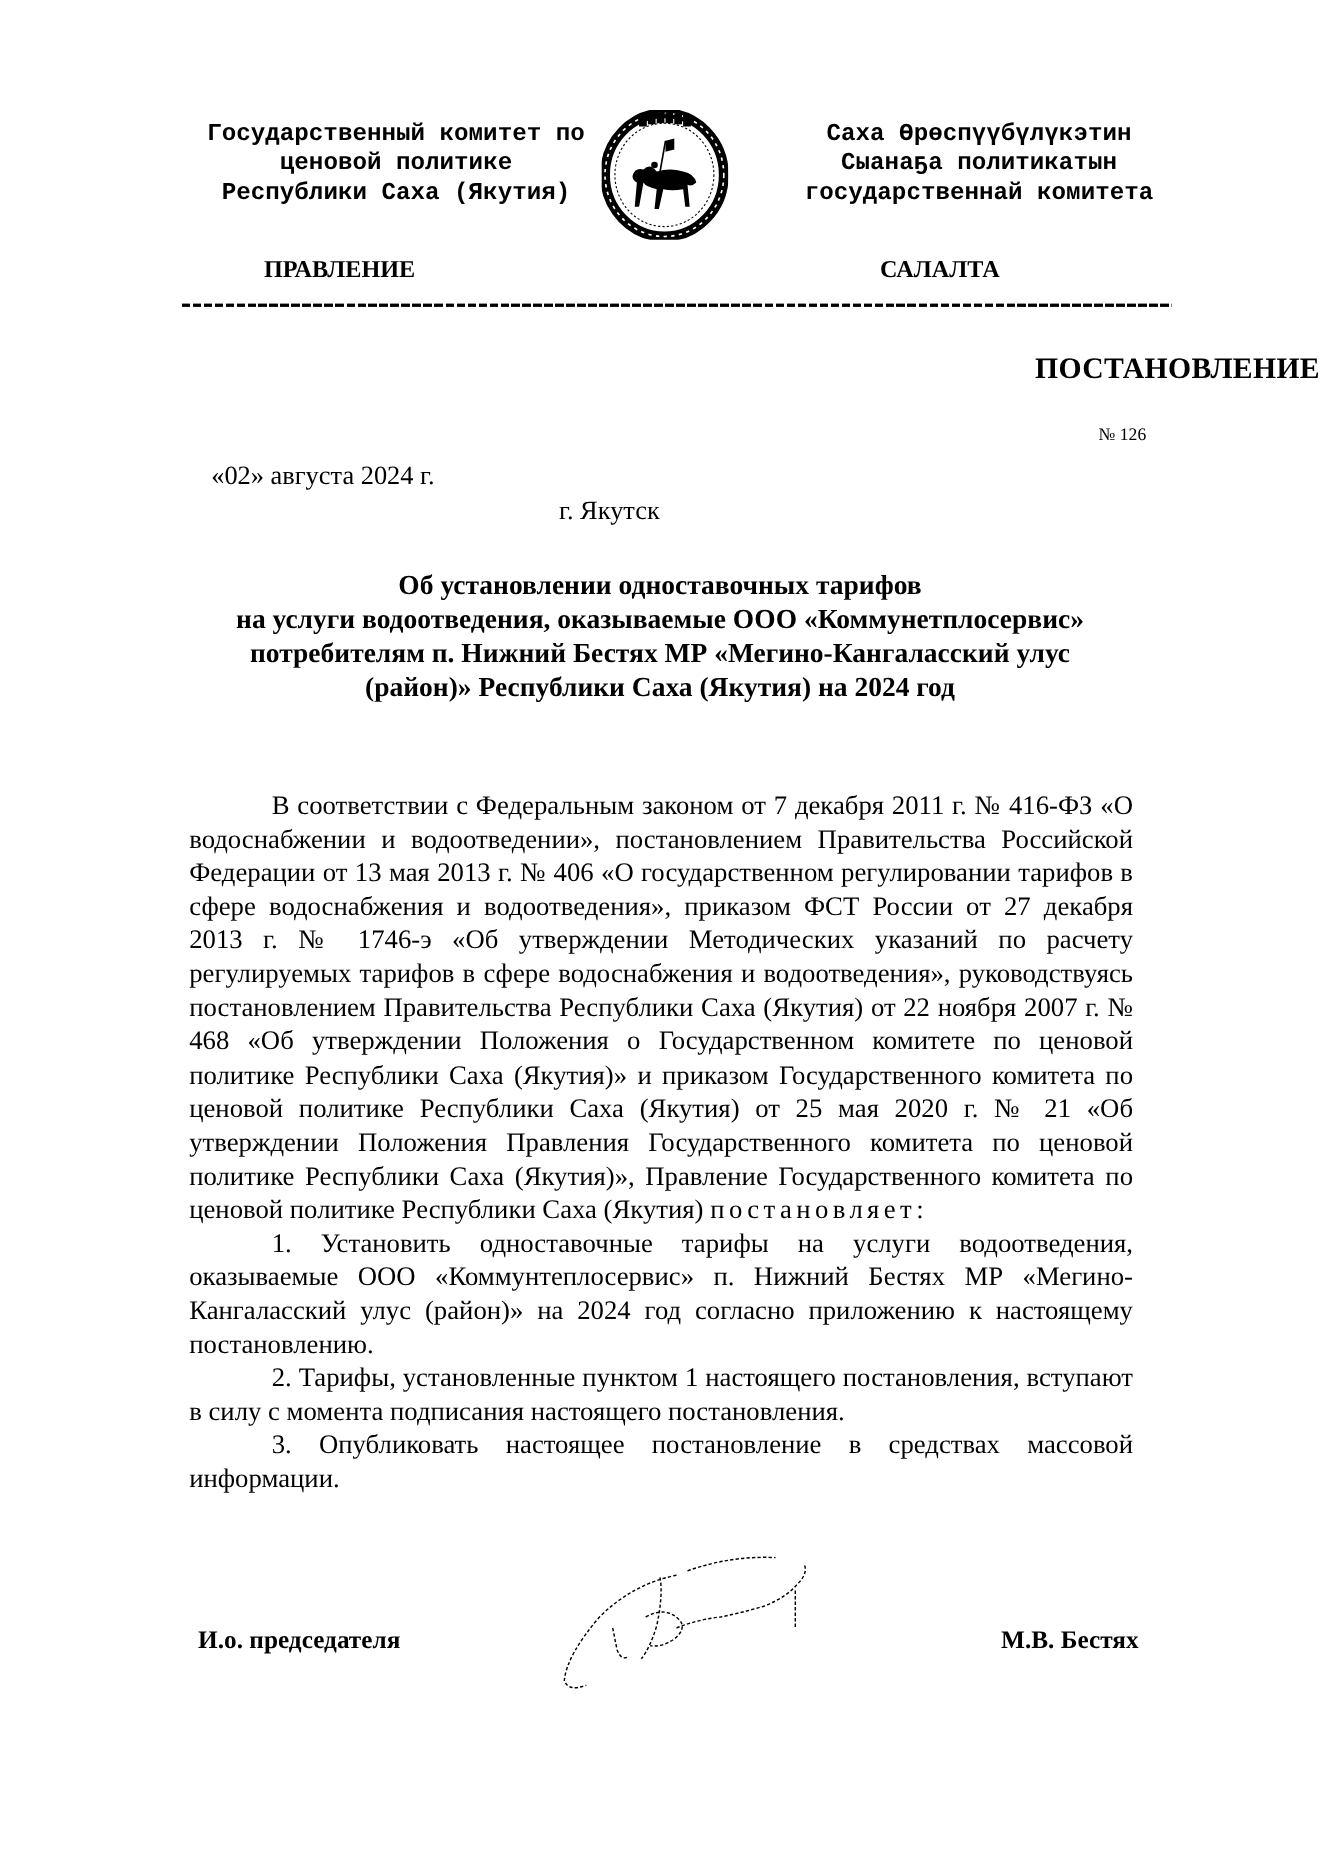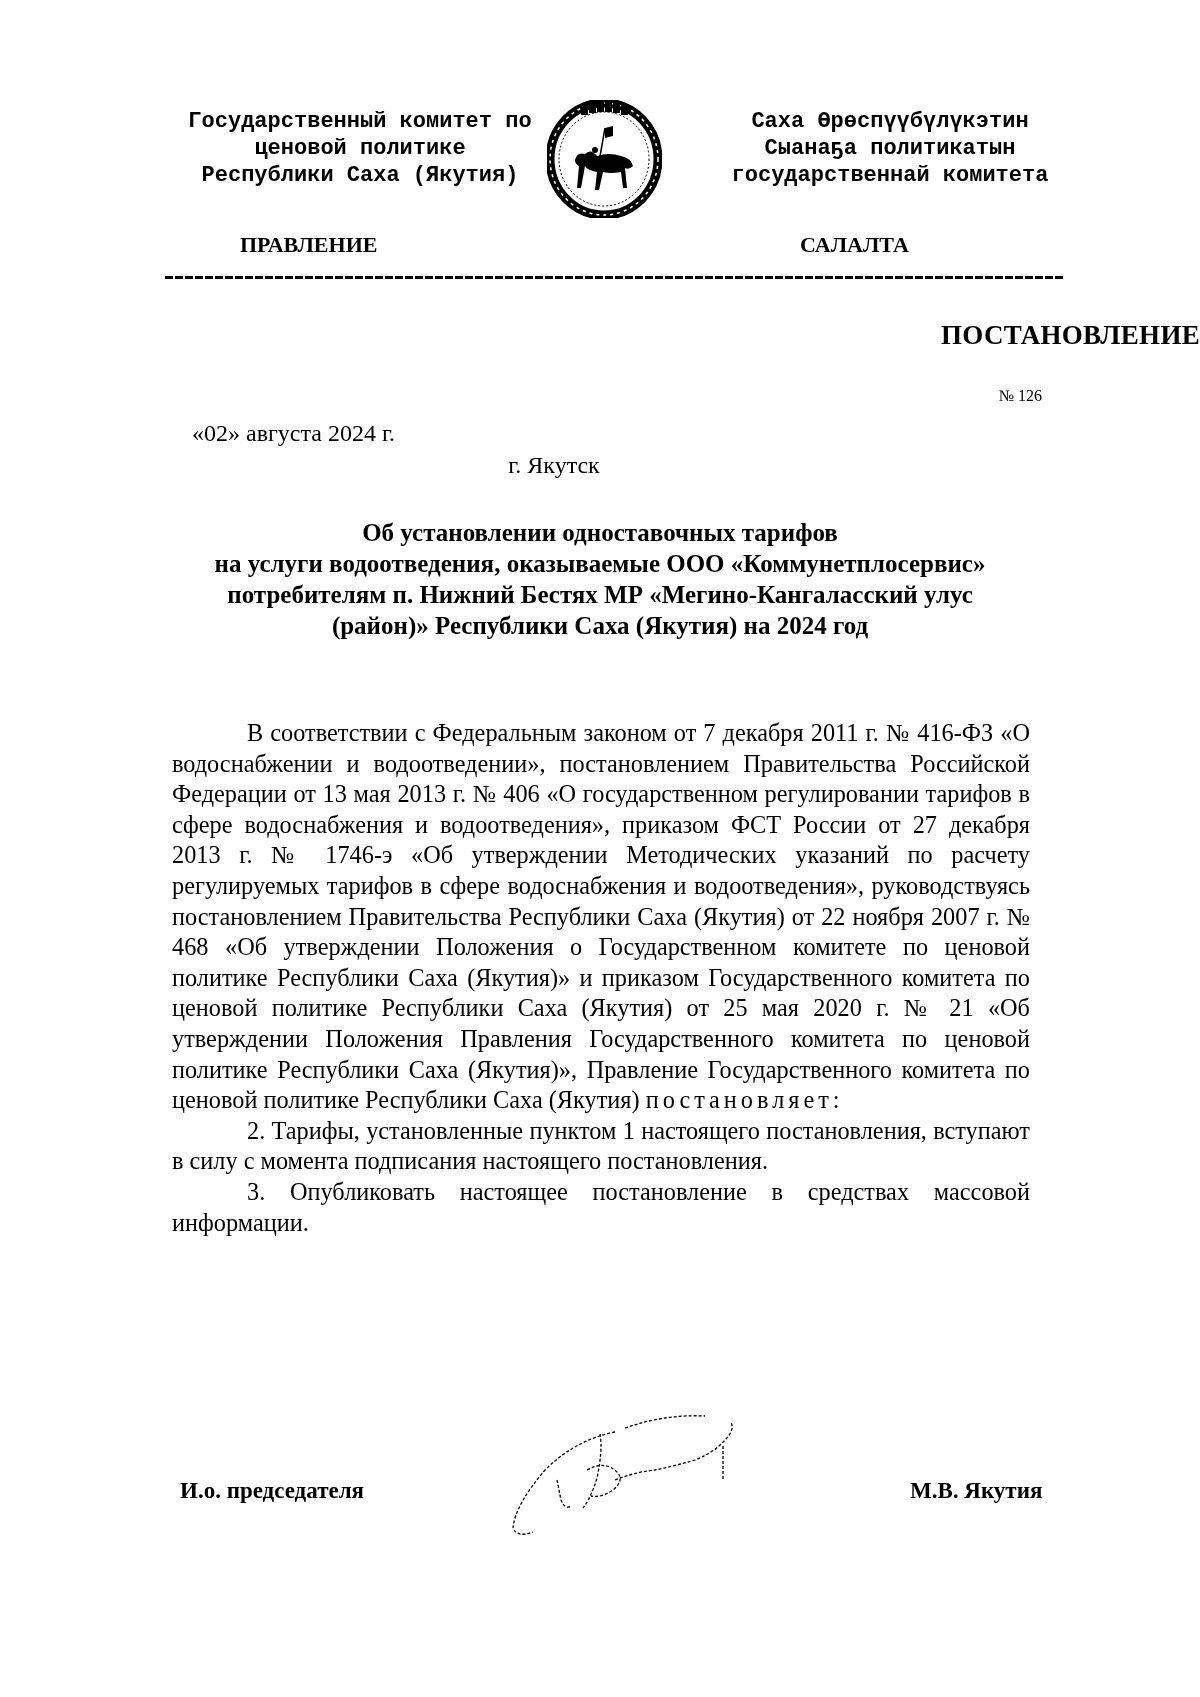--- a/index.html
+++ b/index.html
@@ -90,29 +90,30 @@
 
 <div class="subject">
   <div>Об установлении одноставочных тарифов</div>
   <div>на услуги водоотведения, оказываемые ООО «Коммунетплосервис»</div>
   <div>потребителям п. Нижний Бестях МР «Мегино-Кангаласский улус</div>
   <div>(район)» Республики Саха (Якутия) на 2024 год</div>
 </div>
 
 <div class="body-text">
   <p><span>В соответствии с Федеральным законом от 7 декабря 2011 г. № 416-ФЗ «О водоснабжении и водоотведении», постановлением Правительства Российской Федерации от 13 мая 2013 г. № 406 «О государственном регулировании тарифов в сфере водоснабжения и водоотведения», приказом ФСТ России от 27 декабря 2013 г. № 1746-э «Об утверждении Методических указаний по расчету регулируемых тарифов в сфере водоснабжения и водоотведения», руководствуясь постановлением Правительства Республики Саха (Якутия) от 22 ноября 2007 г. № 468 «Об утверждении Положения о Государственном комитете по ценовой политике Республики Саха (Якутия)» и приказом Государственного комитета по ценовой политике Республики Саха (Якутия) от 25 мая 2020 г. № 21 «Об утверждении Положения Правления Государственного комитета по ценовой политике Республики Саха (Якутия)», Правление Государственного комитета по ценовой политике Республики Саха (Якутия)</span> <span class="spaced">постановляет:</span></p>
+  <p>1. Установить одноставочные тарифы на услуги водоотведения, оказываемые ООО «Коммунтеплосервис» п. Нижний Бестях МР «Мегино-Кангаласский улус (район)» на 2024 год согласно приложению к настоящему постановлению.</p>
   <p>2. Тарифы, установленные пунктом 1 настоящего постановления, вступают в силу с момента подписания настоящего постановления.</p>
   <p>3. Опубликовать настоящее постановление в средствах массовой информации.</p>
 </div>
 
 <div class="sig-role">И.о. председателя</div>
 <svg class="signature" viewBox="0 0 290 130">
   <g fill="none" stroke="#000" stroke-width="1.3" stroke-dasharray="3 2">
     <path d="M110 22 Q70 30 40 60 Q10 95 8 118 Q12 128 28 122"></path>
     <path d="M52 70 L56 90 Q60 100 66 96"></path>
     <path d="M95 24 Q98 40 92 68 Q86 88 78 98"></path>
     <path d="M82 60 Q100 50 112 62 Q120 70 108 80 Q96 88 86 86"></path>
     <path d="M110 70 Q130 62 150 60 Q170 56 190 50 Q210 42 220 30 Q230 20 226 12"></path>
     <path d="M218 36 L218 70"></path>
     <path d="M120 18 Q160 4 200 6"></path>
   </g>
 </svg>
-<div class="sig-name">М.В. Якутия</div>
+<div class="sig-name">М.В. Бестях</div>
 
 </body></html>

